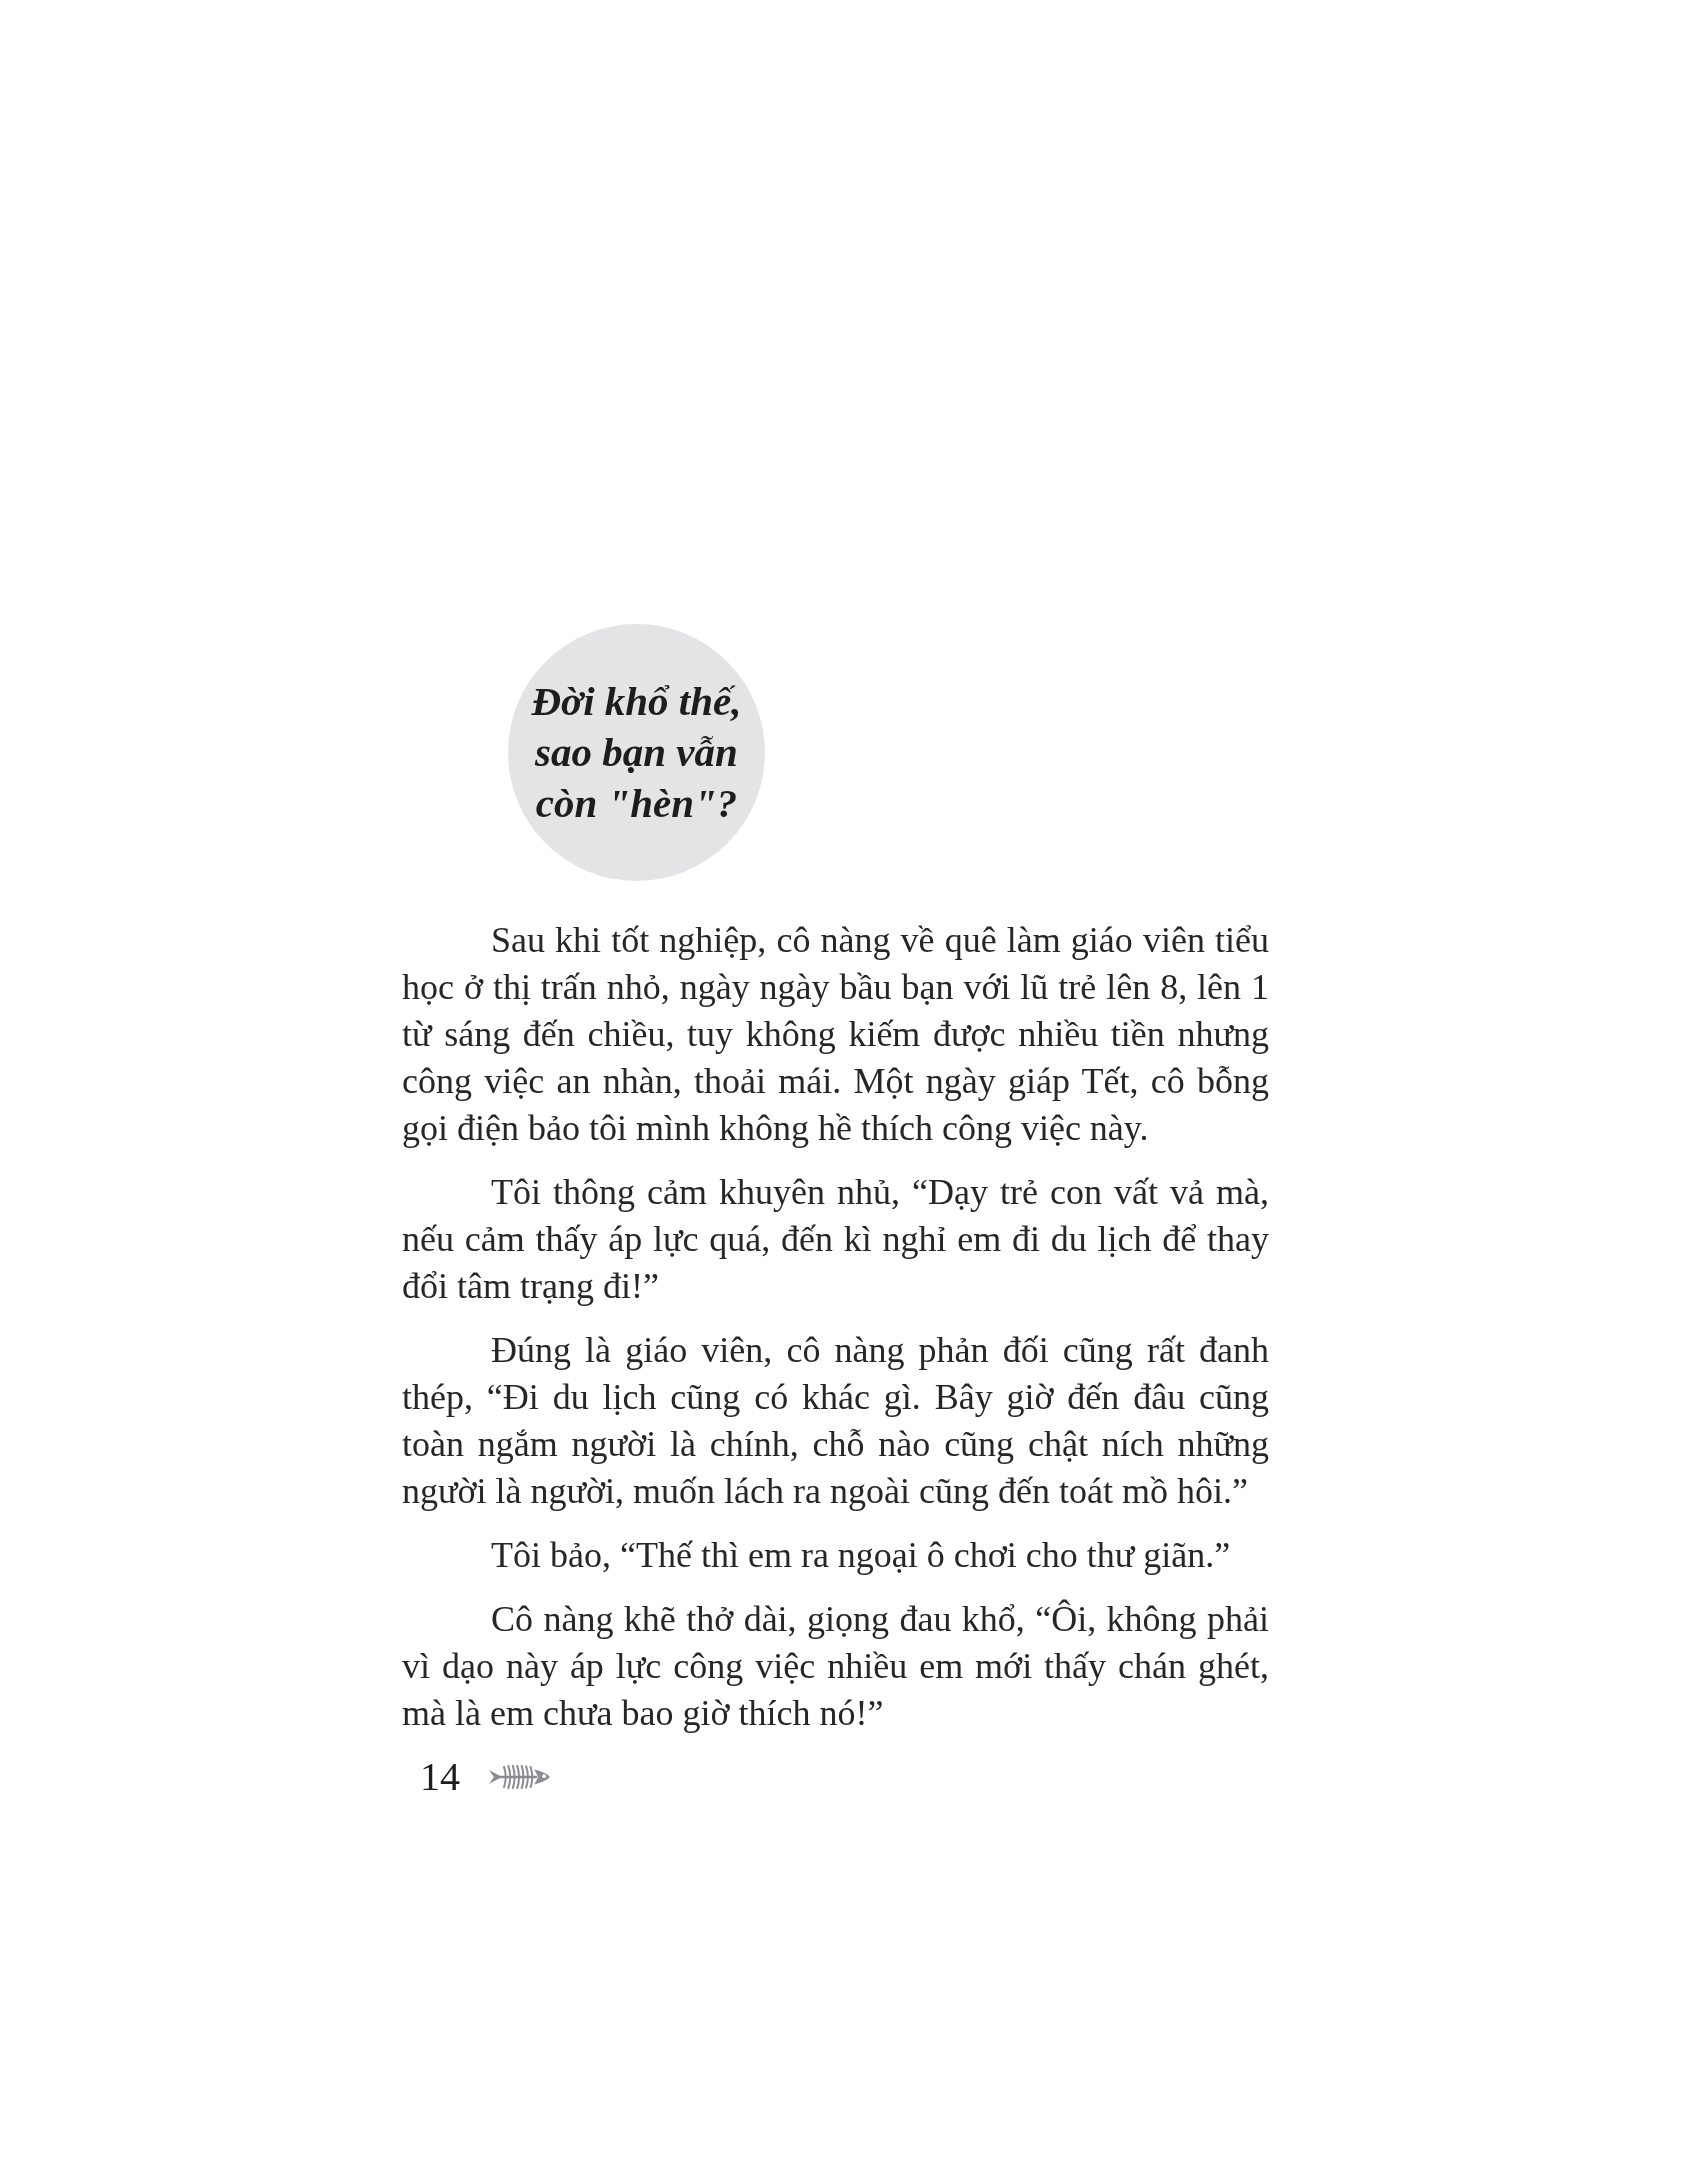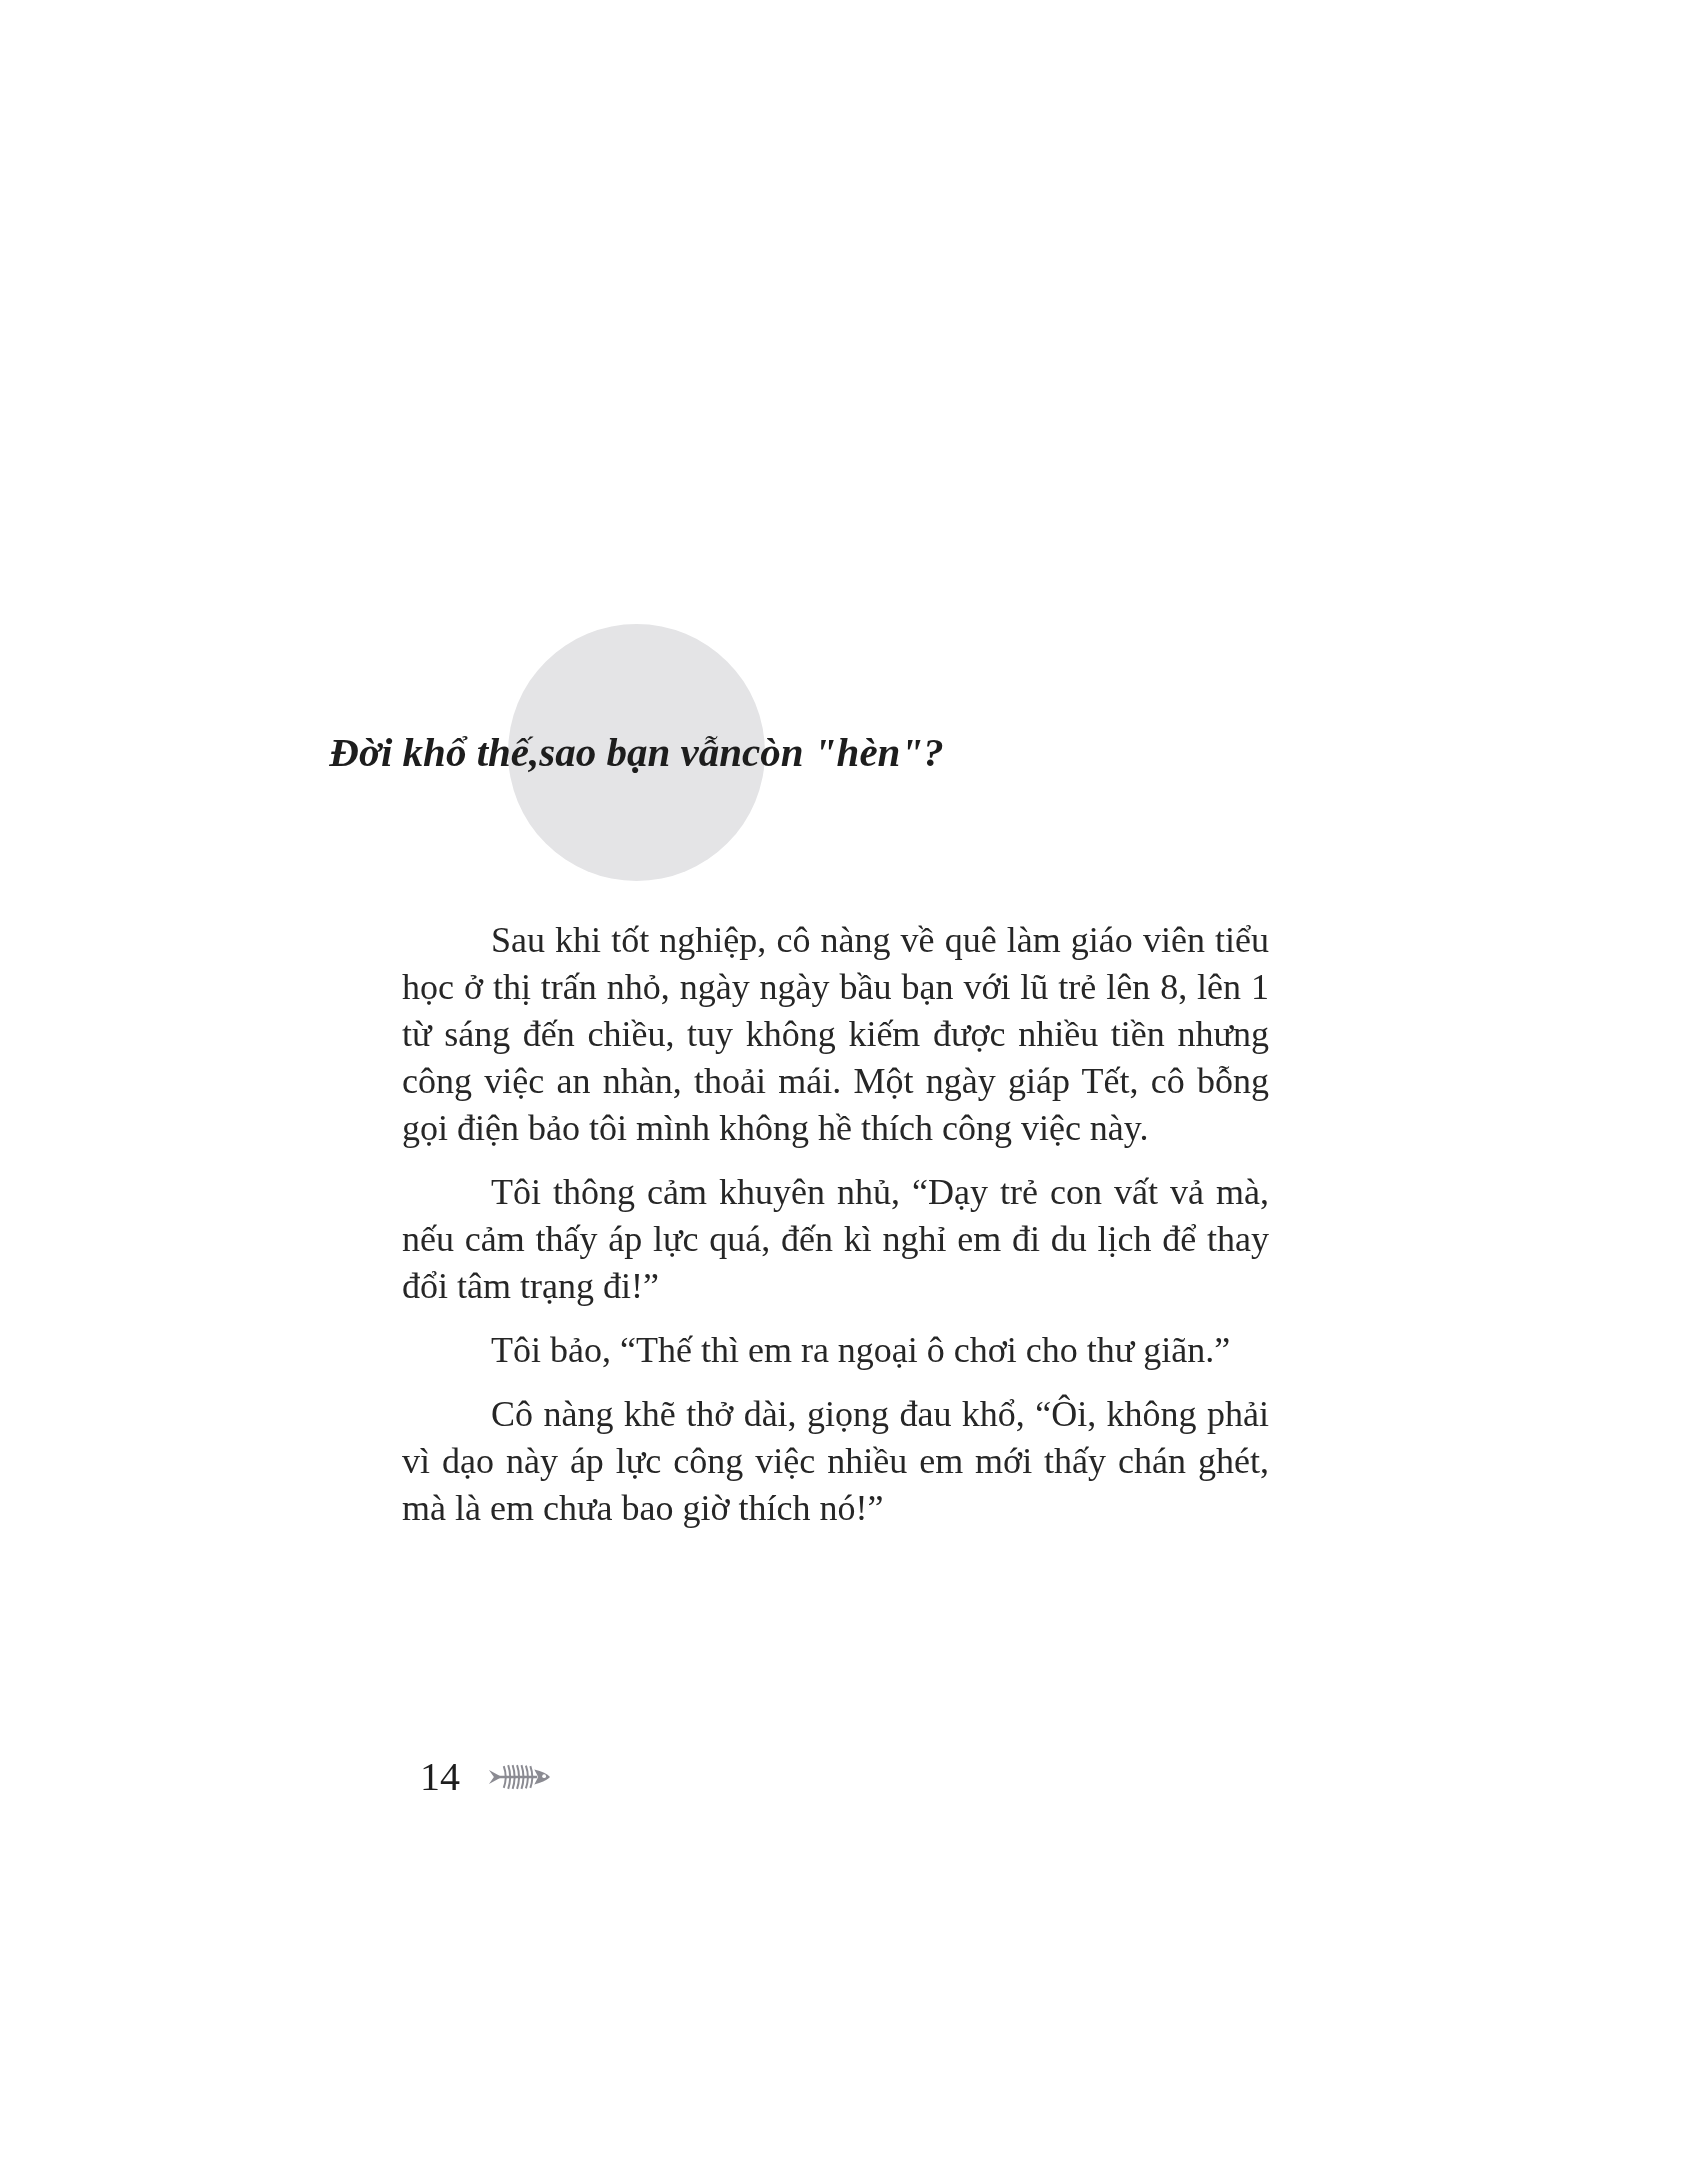--- a/index.html
+++ b/index.html
@@ -19,20 +19,21 @@
   
   .badge-circle {
     position: absolute;
     left: 508px;
     top: 624px;
     width: 257px;
     height: 257px;
     border-radius: 50%;
     background: #e4e4e6;
     display: flex;
+    flex-direction: column;
     align-items: center;
     justify-content: center;
     text-align: center;
   }
   .badge-line {
     font-family: "Liberation Serif", serif;
     font-style: italic;
     font-weight: bold;
     font-size: 41px;
     line-height: 51px;
@@ -84,20 +85,21 @@
 
 <div class="badge-circle">
   <div class="badge-line">Đời khổ thế,</div>
   <div class="badge-line">sao bạn vẫn</div>
   <div class="badge-line">còn "hèn"?</div>
 </div>
 
 <div class="text-column">
   <p>Sau khi tốt nghiệp, cô nàng về quê làm giáo viên tiểu học ở thị trấn nhỏ, ngày ngày bầu bạn với lũ trẻ lên 8, lên 1 từ sáng đến chiều, tuy không kiếm được nhiều tiền nhưng công việc an nhàn, thoải mái. Một ngày giáp Tết, cô bỗng gọi điện bảo tôi mình không hề thích công việc này.</p>
   <p>Tôi thông cảm khuyên nhủ, “Dạy trẻ con vất vả mà, nếu cảm thấy áp lực quá, đến kì nghỉ em đi du lịch để thay đổi tâm trạng đi!”</p>
+  <p>Đúng là giáo viên, cô nàng phản đối cũng rất đanh thép, “Đi du lịch cũng có khác gì. Bây giờ đến đâu cũng toàn ngắm người là chính, chỗ nào cũng chật ních những người là người, muốn lách ra ngoài cũng đến toát mồ hôi.”</p>
   <p>Tôi bảo, “Thế thì em ra ngoại ô chơi cho thư giãn.”</p>
   <p>Cô nàng khẽ thở dài, giọng đau khổ, “Ôi, không phải vì dạo này áp lực công việc nhiều em mới thấy chán ghét, mà là em chưa bao giờ thích nó!”</p>
 </div>
 
 <div class="page-footer">
   <span class="page-number">14</span>
   <svg class="fishbone" viewBox="0 0 66 30" xmlns="http://www.w3.org/2000/svg" aria-hidden="true">
     <g stroke="#8b8b92" fill="#8b8b92">
 
       <path d="M1,8 L14,15 L1,22 L6,15 Z" stroke="none"></path>

